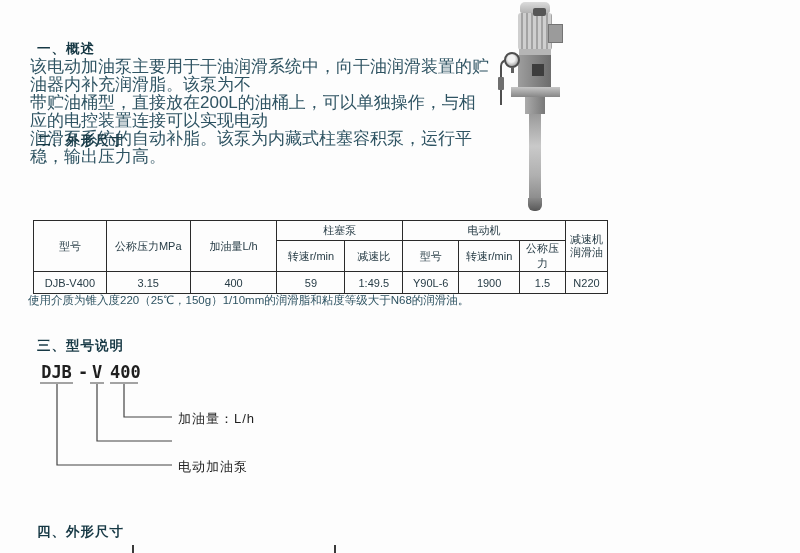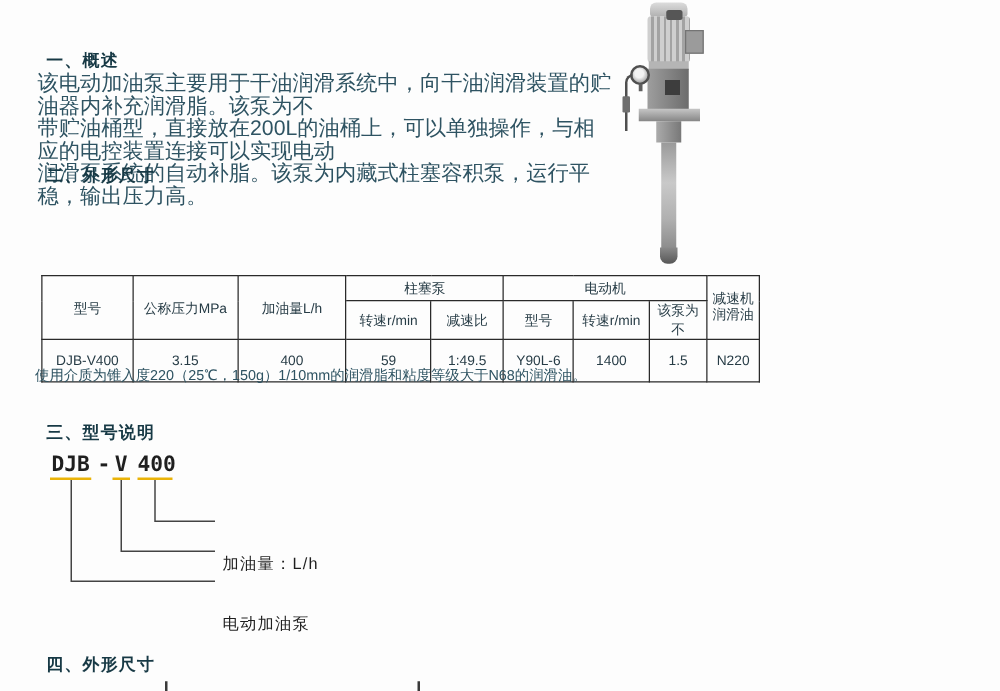--- a/index.html
+++ b/index.html
@@ -42,48 +42,47 @@
     color:#273c46;
     text-align:center;
   }
   table.spec th, table.spec td {
     border:1px solid #2a2a2a;
     font-weight:normal;
     padding:0 2px;
     height:20px;
     vertical-align:middle;
   }
-  table.spec td.data { height:34px; }
+  table.spec td.data { height:22px; }
   .two-line div { line-height:13px; }
 
   
   .model-diagram {
     position:absolute;
     left:40px; top:362px;
     width:350px; height:115px;
     color:#1f1f1f;
   }
   .model-code span {
     position:absolute;
     top:0;
     font-family:"DejaVu Sans Mono", monospace;
     font-size:17px;
     font-weight:bold;
     color:#1f1f1f;
   }
-  .model-code .u { border-bottom:2px solid #eab308; padding-bottom:0px; }
+  .model-code .u { border-bottom:2px solid #a3a3a3; padding-bottom:0px; }
   .model-diagram svg { position:absolute; left:0; top:0; }
   .model-label {
     position:absolute;
     left:138px;
     font-size:13px;
     letter-spacing:1px;
     color:#1f1f1f;
     white-space:nowrap;
-    margin-top:32px;
   }
 
   
   .pump { position:absolute; left:492px; top:2px; width:80px; height:210px; }
   .pump div { position:absolute; }
   .p-cap    { left:28px; top:0;    width:30px; height:11px; background:linear-gradient(#dcdcdc,#b2b2b2); border-radius:5px 5px 2px 2px; }
   .p-vent   { left:41px; top:6px;  width:13px; height:8px;  background:#565656; border-radius:2px; }
   .p-motor  { left:26px; top:11px; width:34px; height:37px; border-radius:3px;
               background:repeating-linear-gradient(90deg,#cfcfcf 0 3px,#a3a3a3 3px 5px); }
   .p-jbox   { left:56px; top:22px; width:15px; height:19px; background:#9b9b9b; border:1px solid #747474; }
@@ -157,30 +156,30 @@
     <th rowspan="2" class="two-line">
       <div>减速机</div>
       <div>润滑油</div>
     </th>
   </tr>
   <tr>
     <th>转速r/min</th>
     <th>减速比</th>
     <th>型号</th>
     <th>转速r/min</th>
-    <th>该泵为不</th>
+    <th>公称压力</th>
   </tr>
   <tr>
     <td class="data">DJB-V400</td>
     <td class="data">3.15</td>
     <td class="data">400</td>
     <td class="data">59</td>
     <td class="data">1:49.5</td>
     <td class="data">Y90L-6</td>
-    <td class="data">1400</td>
+    <td class="data">1900</td>
     <td class="data">1.5</td>
     <td class="data">N220</td>
   </tr>
 </tbody>
   </table>
 
 <p class="note" style="left:28px; top:293px;">使用介质为锥入度220（25℃，150g）1/10mm的润滑脂和粘度等级大于N68的润滑油。</p>
 
 <h3 class="heading" style="left:37px; top:337px;text-align:right;">三、型号说明</h3>
 

